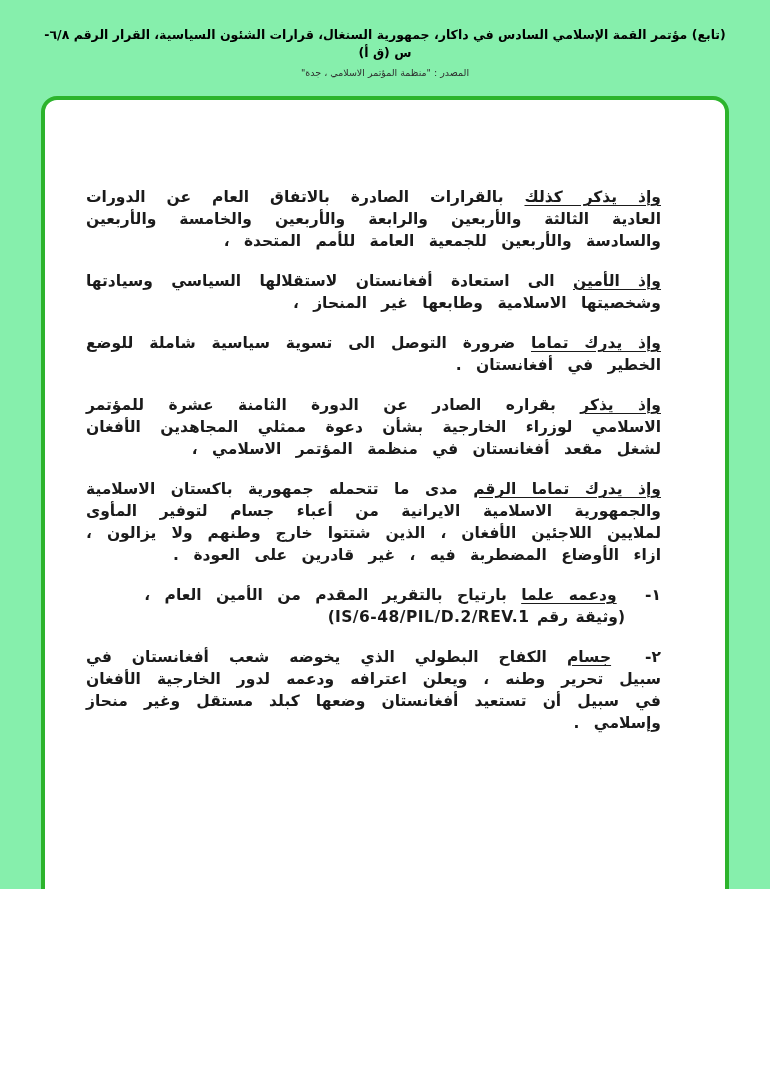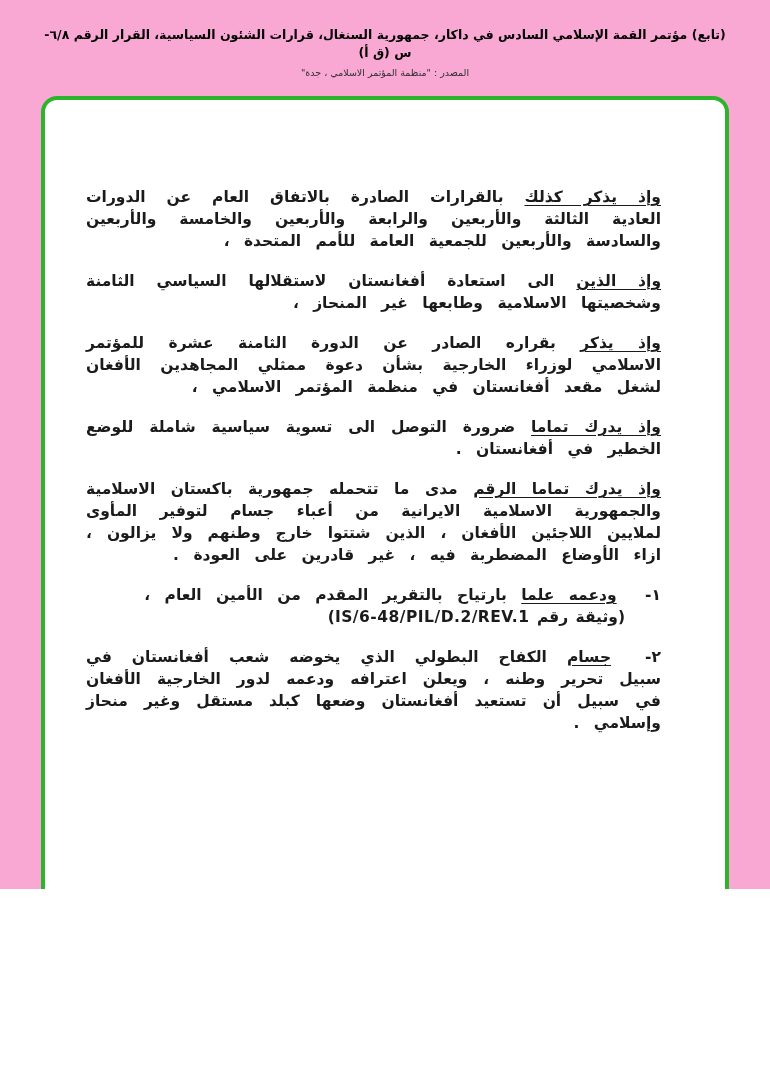--- a/index.html
+++ b/index.html
@@ -4,21 +4,21 @@
 <style>
   html, body {
     margin: 0;
     padding: 0;
     background: #ffffff;
   }
   .page {
     position: relative;
     width: 770px;
     height: 889px;
-    background: #f9a8d4;
+    background: #86efac;
     font-family: "DejaVu Sans", sans-serif;
     color: #1a1a1a;
     overflow: hidden;
   }
   .header {
     position: absolute;
     top: 26px;
     left: 0;
     right: 0;
     direction: rtl;
@@ -96,33 +96,33 @@
 
   <div class="frame" style="border-color: rgb(44, 180, 44); padding-left: 11px;">
     <div class="content">
 
       <p class="para">
         <span class="lead">وإذ يذكر كذلك</span>
         <span>بالقرارات الصادرة بالاتفاق العام عن الدورات العادية الثالثة والأربعين والرابعة والأربعين والخامسة والأربعين والسادسة والأربعين للجمعية العامة للأمم المتحدة ،</span>
       </p>
 
       <p class="para">
-        <span class="lead">وإذ الذين</span>
-        <span>الى استعادة أفغانستان لاستقلالها السياسي الثامنة وشخصيتها الاسلامية وطابعها غير المنحاز ،</span>
+        <span class="lead">وإذ الأمين</span>
+        <span>الى استعادة أفغانستان لاستقلالها السياسي وسيادتها وشخصيتها الاسلامية وطابعها غير المنحاز ،</span>
       </p>
 
 
       <p class="para">
-        <span class="lead">وإذ يذكر</span>
-        <span>بقراره الصادر عن الدورة الثامنة عشرة للمؤتمر الاسلامي لوزراء الخارجية بشأن دعوة ممثلي المجاهدين الأفغان لشغل مقعد أفغانستان في منظمة المؤتمر الاسلامي ،</span>
+        <span class="lead">وإذ يدرك تماما</span>
+        <span>ضرورة التوصل الى تسوية سياسية شاملة للوضع الخطير في أفغانستان .</span>
       </p>
 
       <p class="para">
-        <span class="lead">وإذ يدرك تماما</span>
-        <span>ضرورة التوصل الى تسوية سياسية شاملة للوضع الخطير في أفغانستان .</span>
+        <span class="lead">وإذ يذكر</span>
+        <span>بقراره الصادر عن الدورة الثامنة عشرة للمؤتمر الاسلامي لوزراء الخارجية بشأن دعوة ممثلي المجاهدين الأفغان لشغل مقعد أفغانستان في منظمة المؤتمر الاسلامي ،</span>
       </p>
 
       <p class="para">
         <span class="lead">وإذ يدرك تماما الرقم</span>
         <span>مدى ما تتحمله جمهورية باكستان الاسلامية والجمهورية الاسلامية الايرانية من أعباء جسام لتوفير المأوى لملايين اللاجئين الأفغان ، الذين شتتوا خارج وطنهم ولا يزالون ، ازاء الأوضاع المضطربة فيه ، غير قادرين على العودة .</span>
       </p>
 
       <p class="para item">
         <span class="num">١-</span>
         <span class="lead">ودعمه علما</span>

